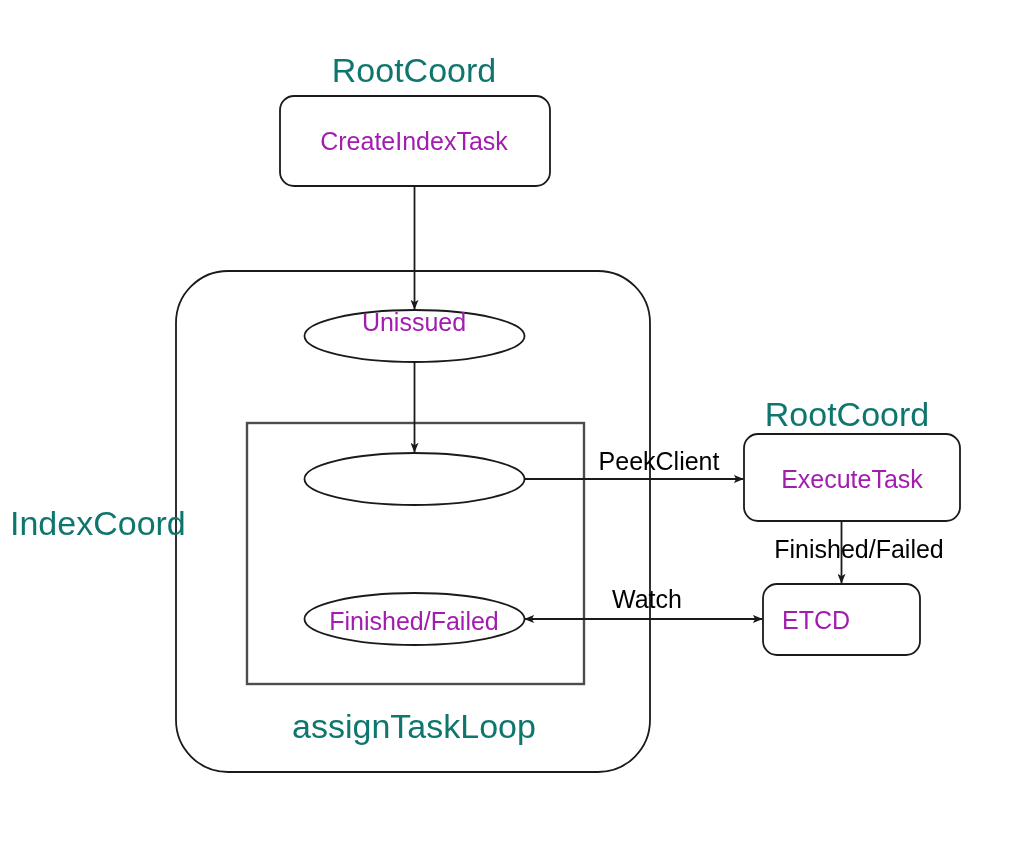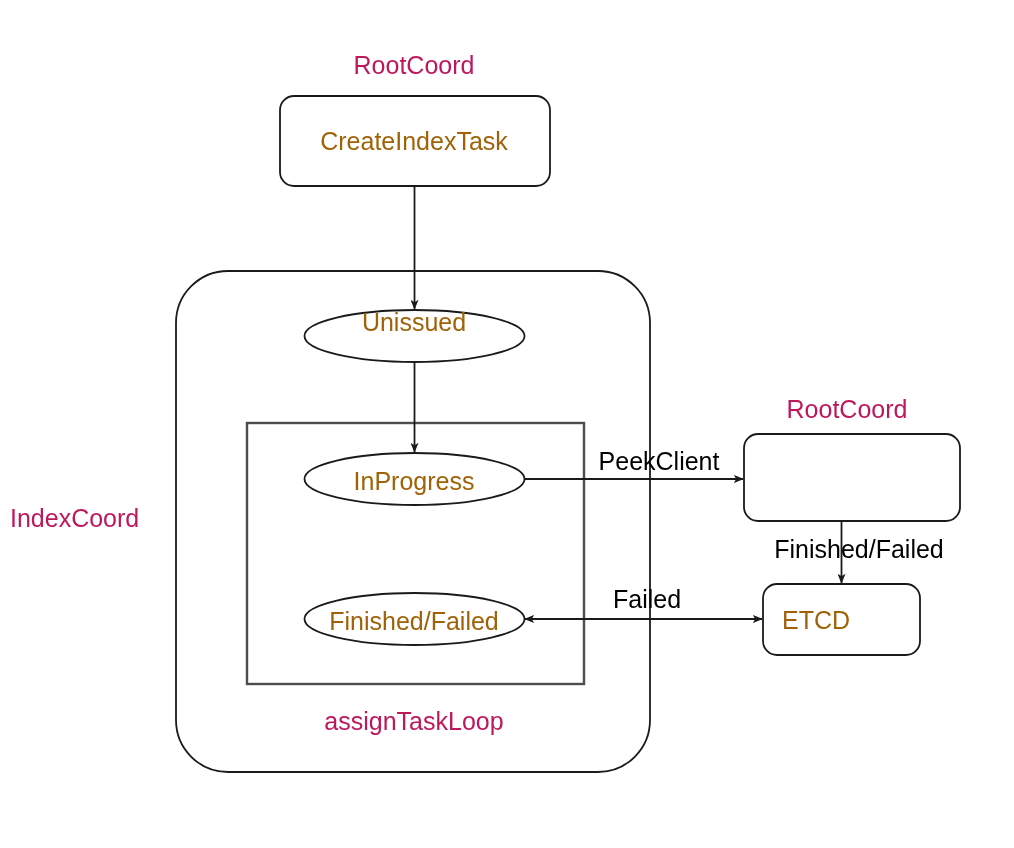--- a/index.html
+++ b/index.html
@@ -16,34 +16,34 @@
     overflow: hidden;
   }
   svg.layer {
     position: absolute;
     top: 0; left: 0;
     width: 1014px;
     height: 848px;
   }
   .lbl {
     position: absolute;
-    color: #be185d;
+    color: #0f766e;
     font-family: "Liberation Sans", sans-serif;
-    font-size: 25px;
+    font-size: 34px;
     line-height: 1.1;
     white-space: nowrap;
     user-select: none;
   }
   .lbl.center {
     transform: translateX(-50%);
     text-align: center;
   }
   .node-text {
     position: absolute;
-    color: #a16207;
+    color: #a21caf;
     font-family: "Liberation Sans", sans-serif;
     font-size: 25px;
     white-space: nowrap;
     transform: translate(-50%, -50%);
     text-align: center;
     user-select: none;
   }
   .edge-text {
     position: absolute;
     color: #000000;
@@ -102,26 +102,26 @@
   <div class="lbl center" style="left:414px; top:708px;">assignTaskLoop</div>
 
   <div class="lbl" style="left:10px; top:505px;">IndexCoord</div>
 
   <div class="lbl center" style="left:847px; top:396px;">RootCoord</div>
 
   <div class="node-text" style="left:414px; top:141px;">CreateIndexTask</div>
 
   <div class="node-text" style="left:414px; top:322px;">Unissued</div>
 
-  <div class="node-text" style="left:414px; top:481px;">InProgress</div>
 
   <div class="node-text" style="left:414px; top:621px;">Finished/Failed</div>
 
+  <div class="node-text" style="left:852px; top:479px;">ExecuteTask</div>
 
   <div class="node-text" style="left:816px; top:620px;">ETCD</div>
 
   <div class="edge-text" style="left:659px; top:447px;">PeekClient</div>
 
   <div class="edge-text" style="left:859px; top:535px;">Finished/Failed</div>
 
-  <div class="edge-text" style="left:647px; top:585px;">Failed</div>
+  <div class="edge-text" style="left:647px; top:585px;">Watch</div>
 
 </div>
 
 </body></html>

